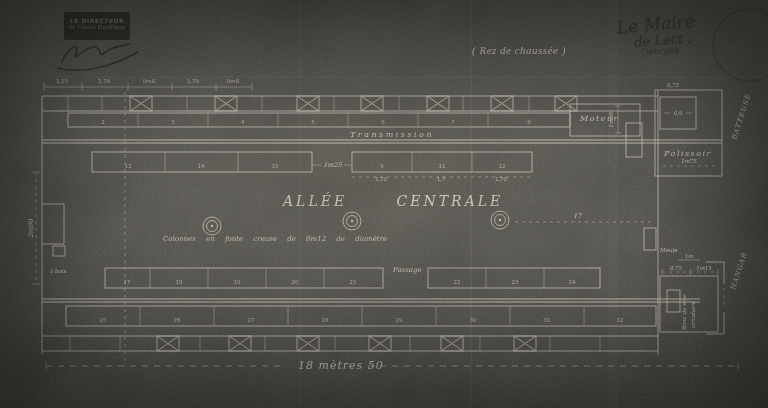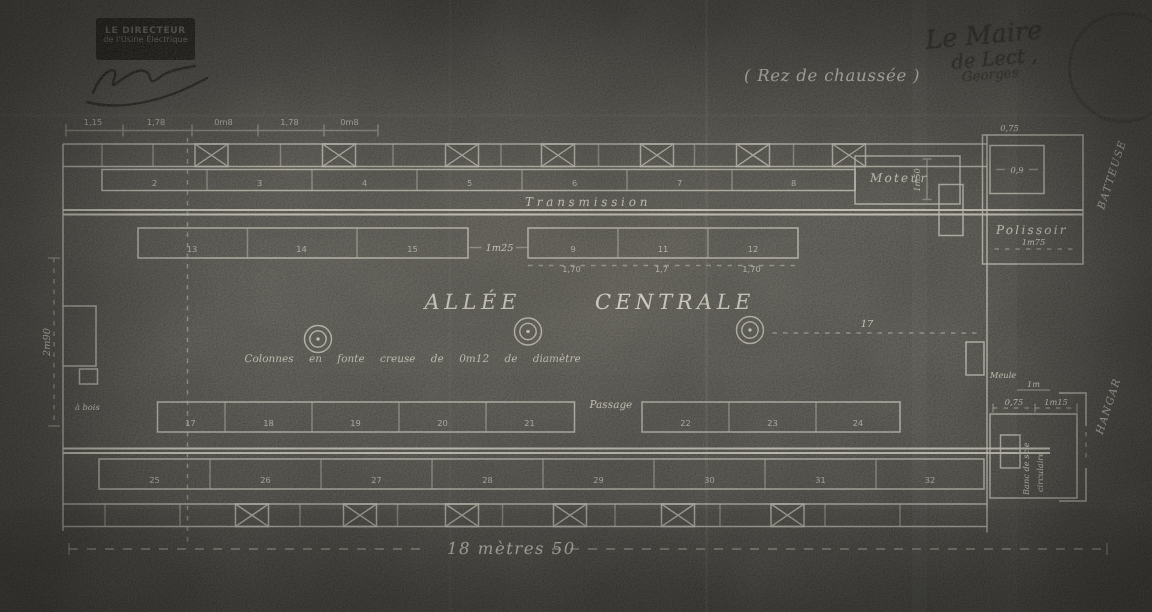--- a/index.html
+++ b/index.html
@@ -16,22 +16,22 @@
   .crease-h{position:absolute;left:0;right:0;height:2px;background:rgba(255,255,255,0.035);}
   .vignette{position:absolute;inset:0;box-shadow:inset 0 0 130px 34px rgba(0,0,0,0.55);pointer-events:none;}
 
   
   .title{
     position:absolute;left:190px;top:37px;color:#e3e0d2;font-style:italic;
     font-size:14px;letter-spacing:2.5px;word-spacing:9px;white-space:nowrap;
     text-shadow:0 0 3px rgba(245,242,228,0.35);
   }
   .subtitle{
-    position:absolute;left:496px;top:44px;color:#dcd8ca;font-style:italic;
-    font-size:11px;letter-spacing:0.5px;white-space:nowrap;
+    position:absolute;left:472px;top:44px;color:#dcd8ca;font-style:italic;
+    font-size:11px;letter-spacing:0.5px;white-space:nowrap;font-family:Liberation Serif, serif;
   }
   .stamp-box{
     position:absolute;left:64px;top:12px;width:66px;height:28px;background:#14130f;
     border-radius:2px;color:#6d6b60;text-align:center;box-sizing:border-box;padding-top:5px;
     font-family:"DejaVu Sans",sans-serif;
   }
   .stamp-box .l1{font-size:6px;font-weight:bold;letter-spacing:0.5px;line-height:7px;}
   .stamp-box .l2{font-size:5.5px;line-height:7px;}
   .mayor{
     position:absolute;left:618px;top:16px;color:#26241d;transform:rotate(-5deg);

